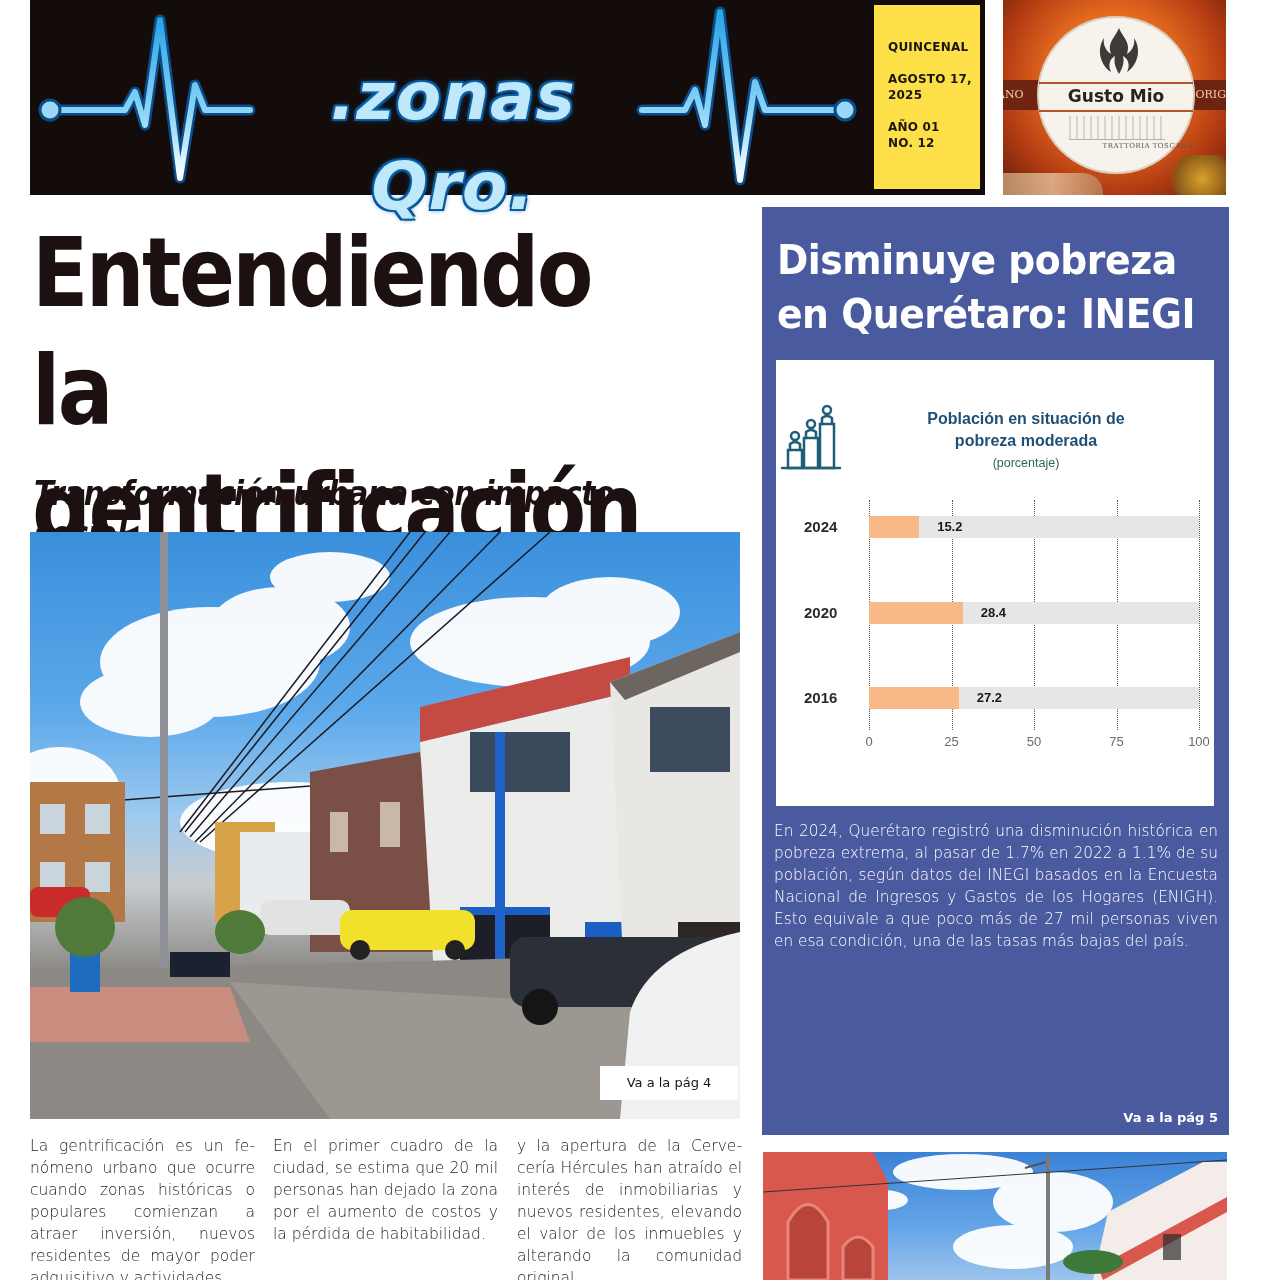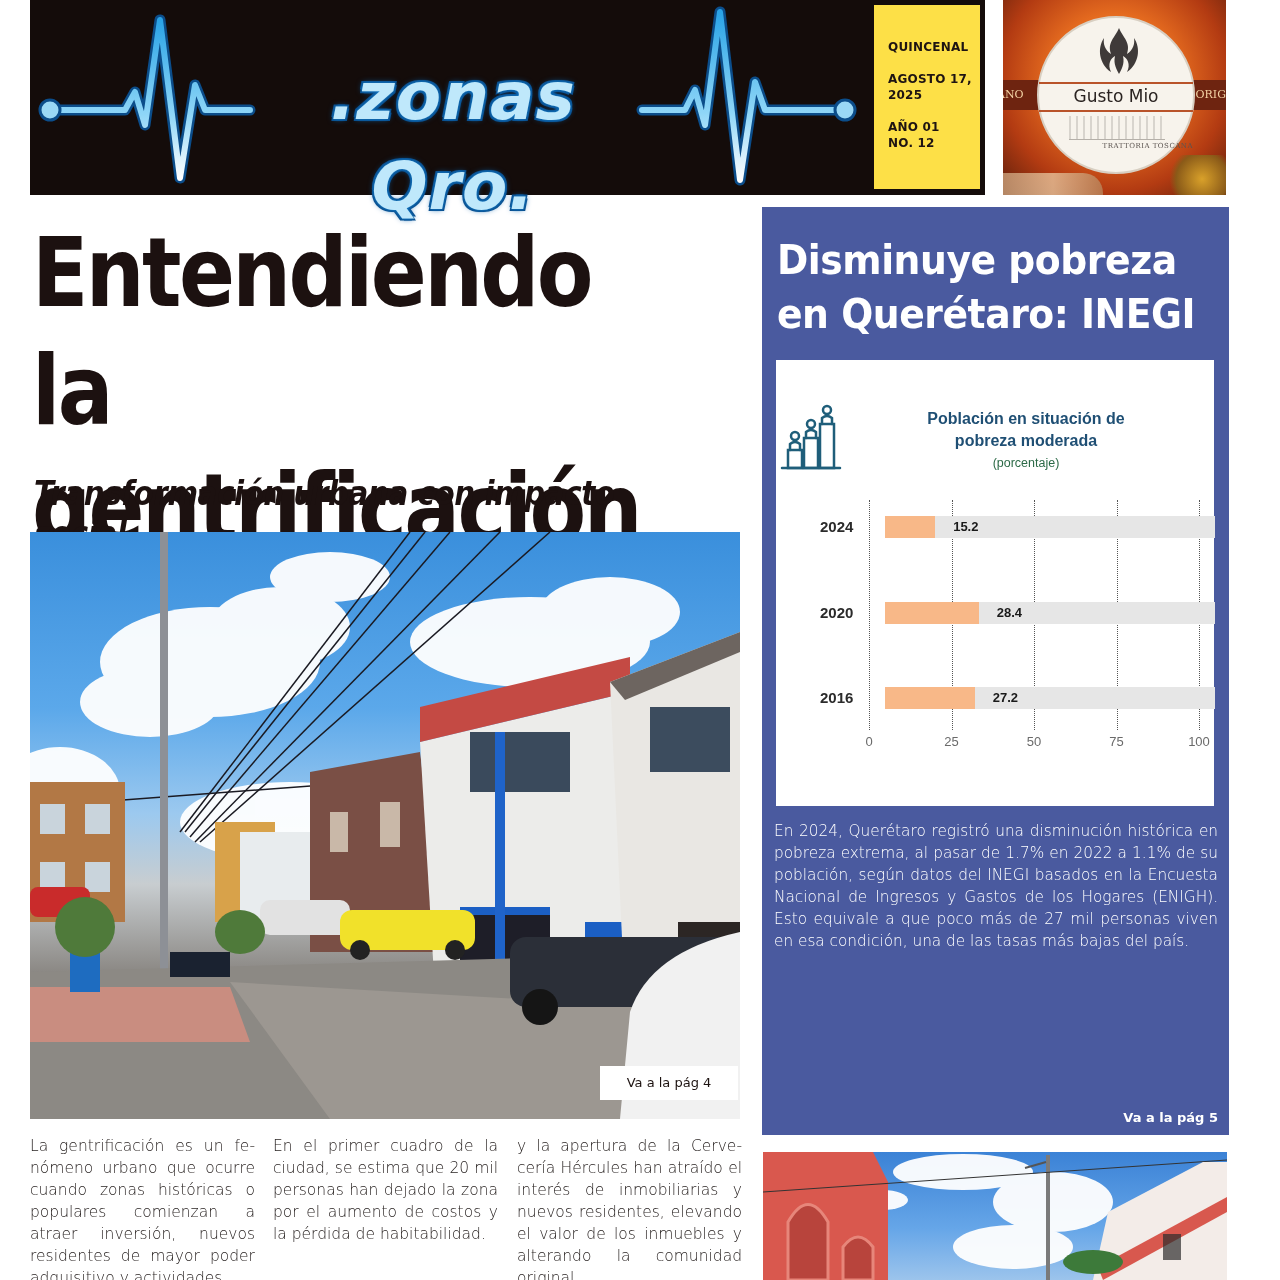--- a/index.html
+++ b/index.html
@@ -40,21 +40,21 @@
       background: #f7f3ec; border: 2px solid #d8cfc2;
     }
     .ad .flame { position: absolute; left: 58px; top: 8px; width: 44px; height: 50px; }
     .ad .disc .rule1, .ad .disc .rule2 {
       position: absolute; left: 0; right: 0; height: 2px; background: #b9532a;
     }
     .ad .disc .rule1 { top: 64px; }
     .ad .disc .rule2 { top: 92px; }
     .ad .brand {
       position: absolute; left: 0; right: 0; top: 68px; text-align: center;
-      font-family: "DejaVu Sans", sans-serif; font-size: 17px; color: #2a2321;
+      font-family: "DejaVu Sans", sans-serif; font-size: 17px; color: #2a2321; font-weight: bold;
     }
     .ad .sub {
       position: absolute; left: 0; right: 0; top: 124px; text-align: right;
       font-family: "DejaVu Serif", serif; font-size: 7px; color: #5b5450; letter-spacing: 0.5px;
     }
     .ad .sketch {
       position: absolute; left: 30px; top: 98px; width: 96px; height: 24px;
       border-bottom: 1px solid #9a948e;
       background: repeating-linear-gradient(90deg, rgba(120,115,110,0.35) 0 2px, transparent 2px 7px);
       opacity: 0.7;
@@ -135,21 +135,21 @@
     }
     .plot { position: absolute; left: 0; top: 0; width: 438px; height: 446px; }
     .gridline {
       position: absolute; top: 140px; height: 230px; width: 0;
       border-left: 1px dotted #555555;
     }
     .tick {
       position: absolute; top: 374px; width: 40px; margin-left: -20px; text-align: center;
       font-family: "Liberation Sans", sans-serif; font-size: 13px; color: #6a6a6a;
     }
-    .bar-row { position: absolute; left: 16px; width: 438px; height: 37px; }
+    .bar-row { position: absolute; left: 0; width: 438px; height: 37px; }
     .bar-label {
       position: absolute; left: 28px; top: 0; width: 50px; line-height: 22px;
       font-family: "Liberation Sans", sans-serif; font-weight: bold; font-size: 15px; color: #2b2b2b;
     }
     .bar-track { position: absolute; left: 93px; top: 0; width: 330px; height: 22px; background: #e6e6e6; }
     .bar-fill { position: absolute; left: 0; top: 0; height: 22px; background: #f8b888; }
     .bar-value {
       position: absolute; top: 0; line-height: 22px;
       font-family: "Liberation Sans", sans-serif; font-weight: bold; font-size: 13px; color: #1a1a1a;
     }

